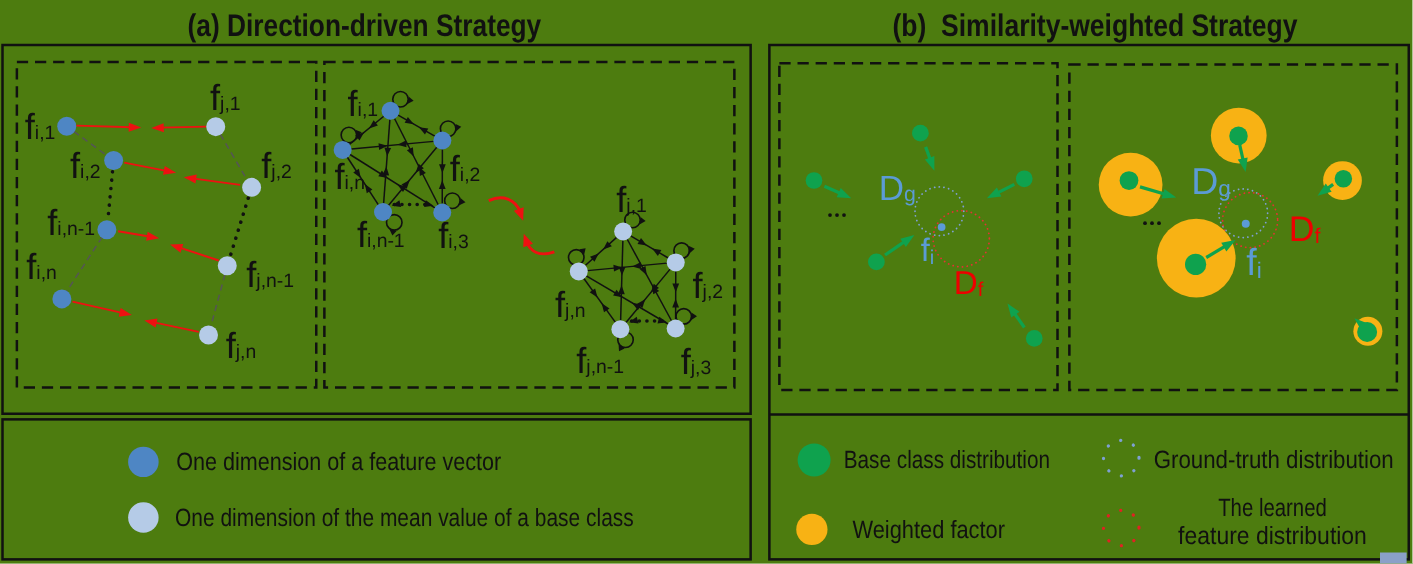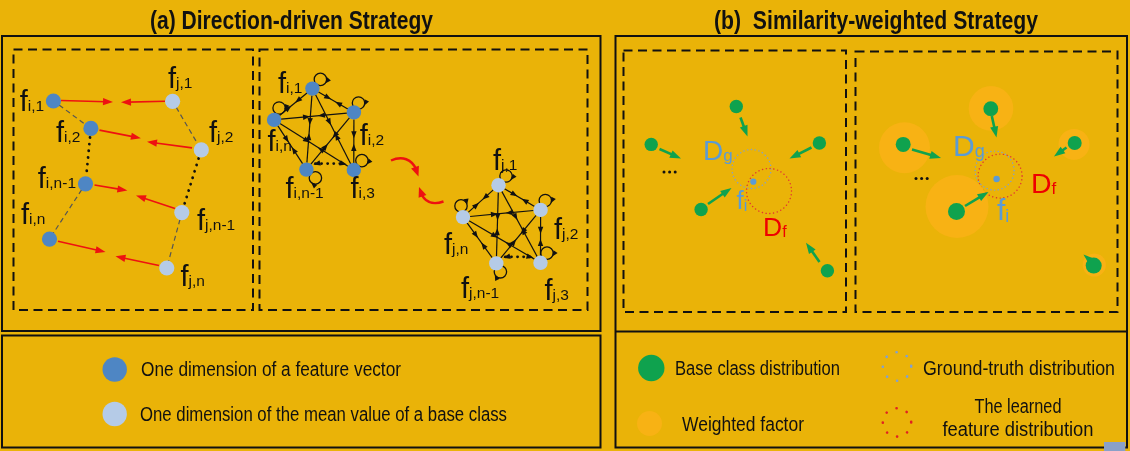--- a/index.html
+++ b/index.html
@@ -1,16 +1,16 @@
 <!DOCTYPE html>
 <html><head>
 <meta charset="utf-8">
 <style>
 html,body { margin:0; padding:0; background:#ffffff; }
-#page { position:relative; width:1130px; height:451px; background:#eab308;
+#page { position:relative; width:1130px; height:451px; background:#4d7c0f;
   font-family:"Liberation Sans", sans-serif;text-align:right; }
 svg text { font-family:"Liberation Sans", sans-serif; }
 </style>
 </head>
 <body>
 <div id="page">
 <svg width="1130" height="451" viewBox="0 0 1130 451">
 <text x="291.5" y="29" font-size="25px" fill="#111111" font-weight="bold" text-anchor="middle" textLength="283" lengthAdjust="spacingAndGlyphs">(a) Direction-driven Strategy</text>
 <text x="876" y="29" font-size="25px" fill="#111111" font-weight="bold" text-anchor="middle" textLength="324" lengthAdjust="spacingAndGlyphs">(b)&nbsp; Similarity-weighted Strategy</text>
 <rect x="2" y="36" width="598.5" height="295" fill="none" stroke="#111111" stroke-width="2"></rect>

